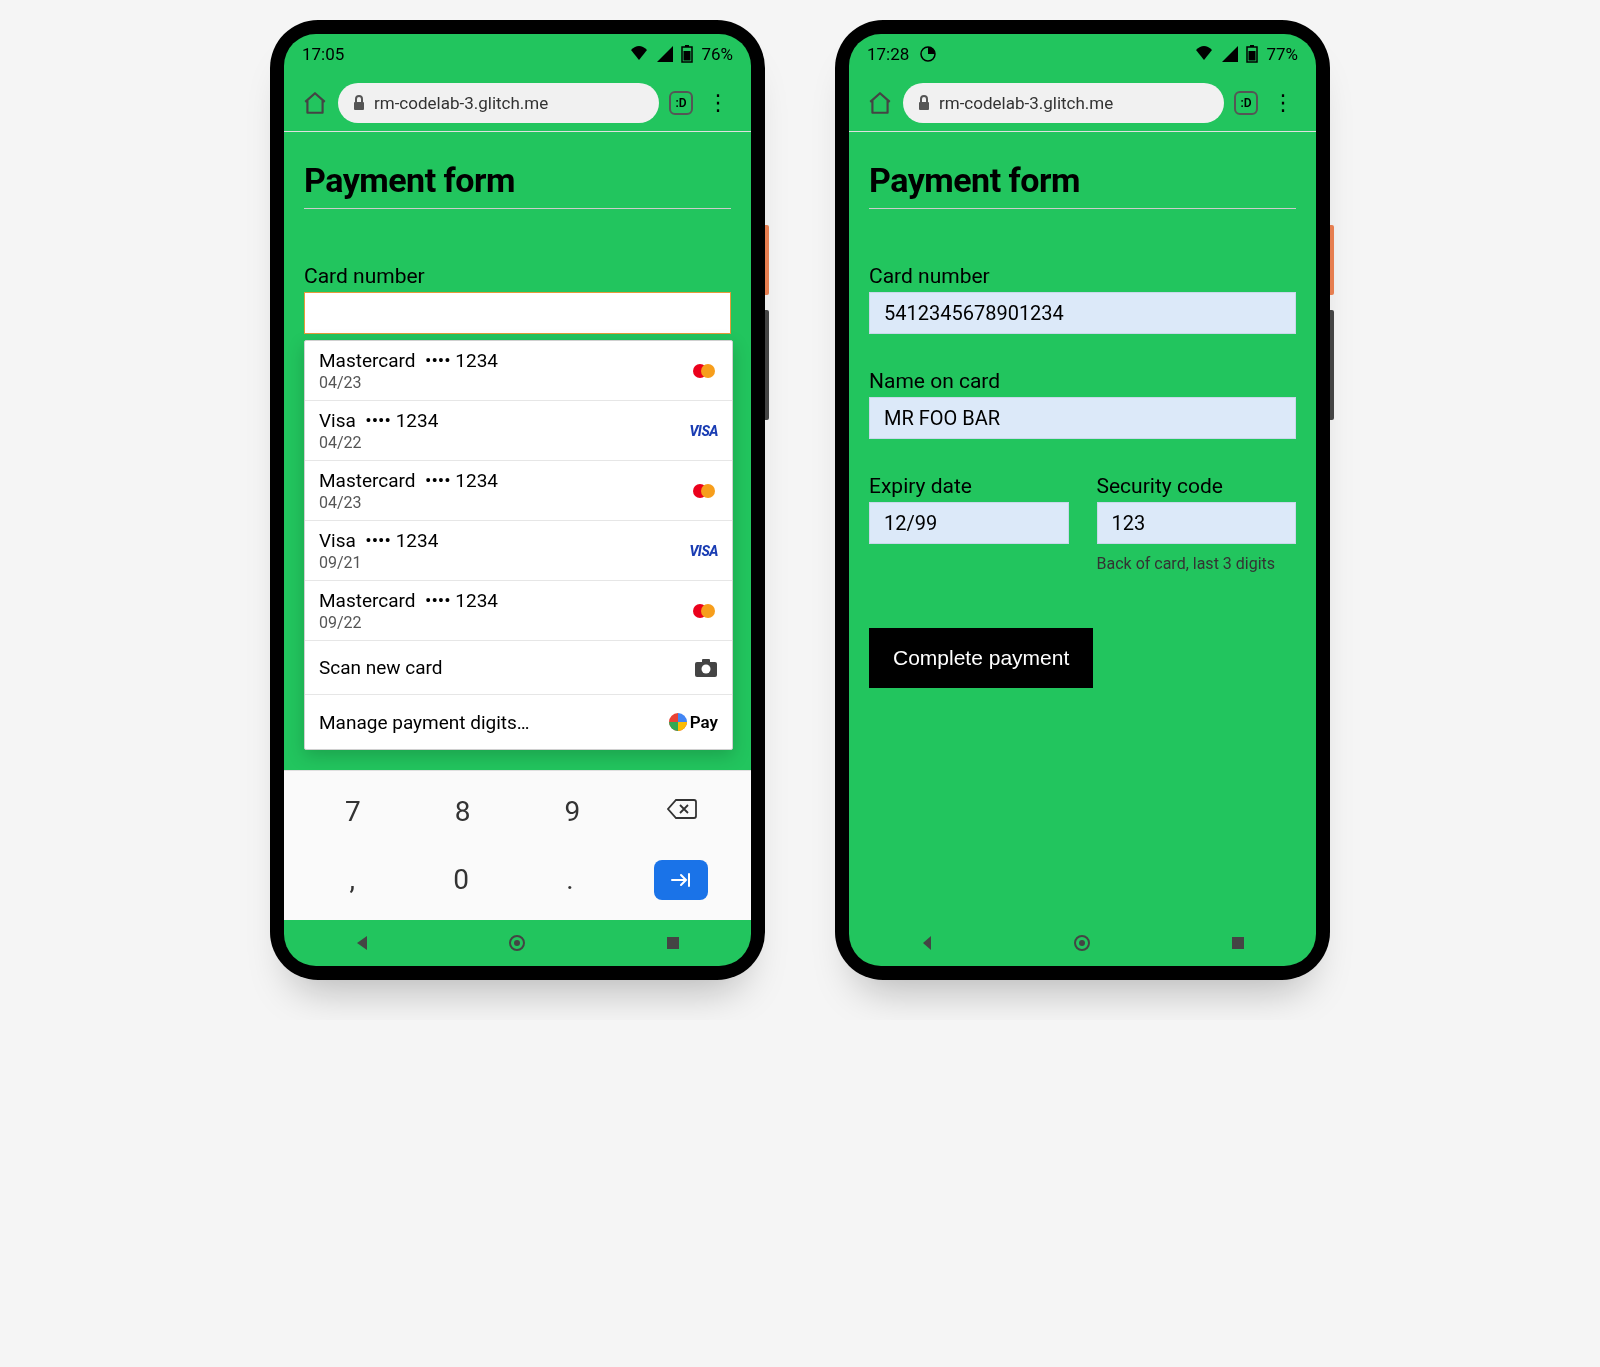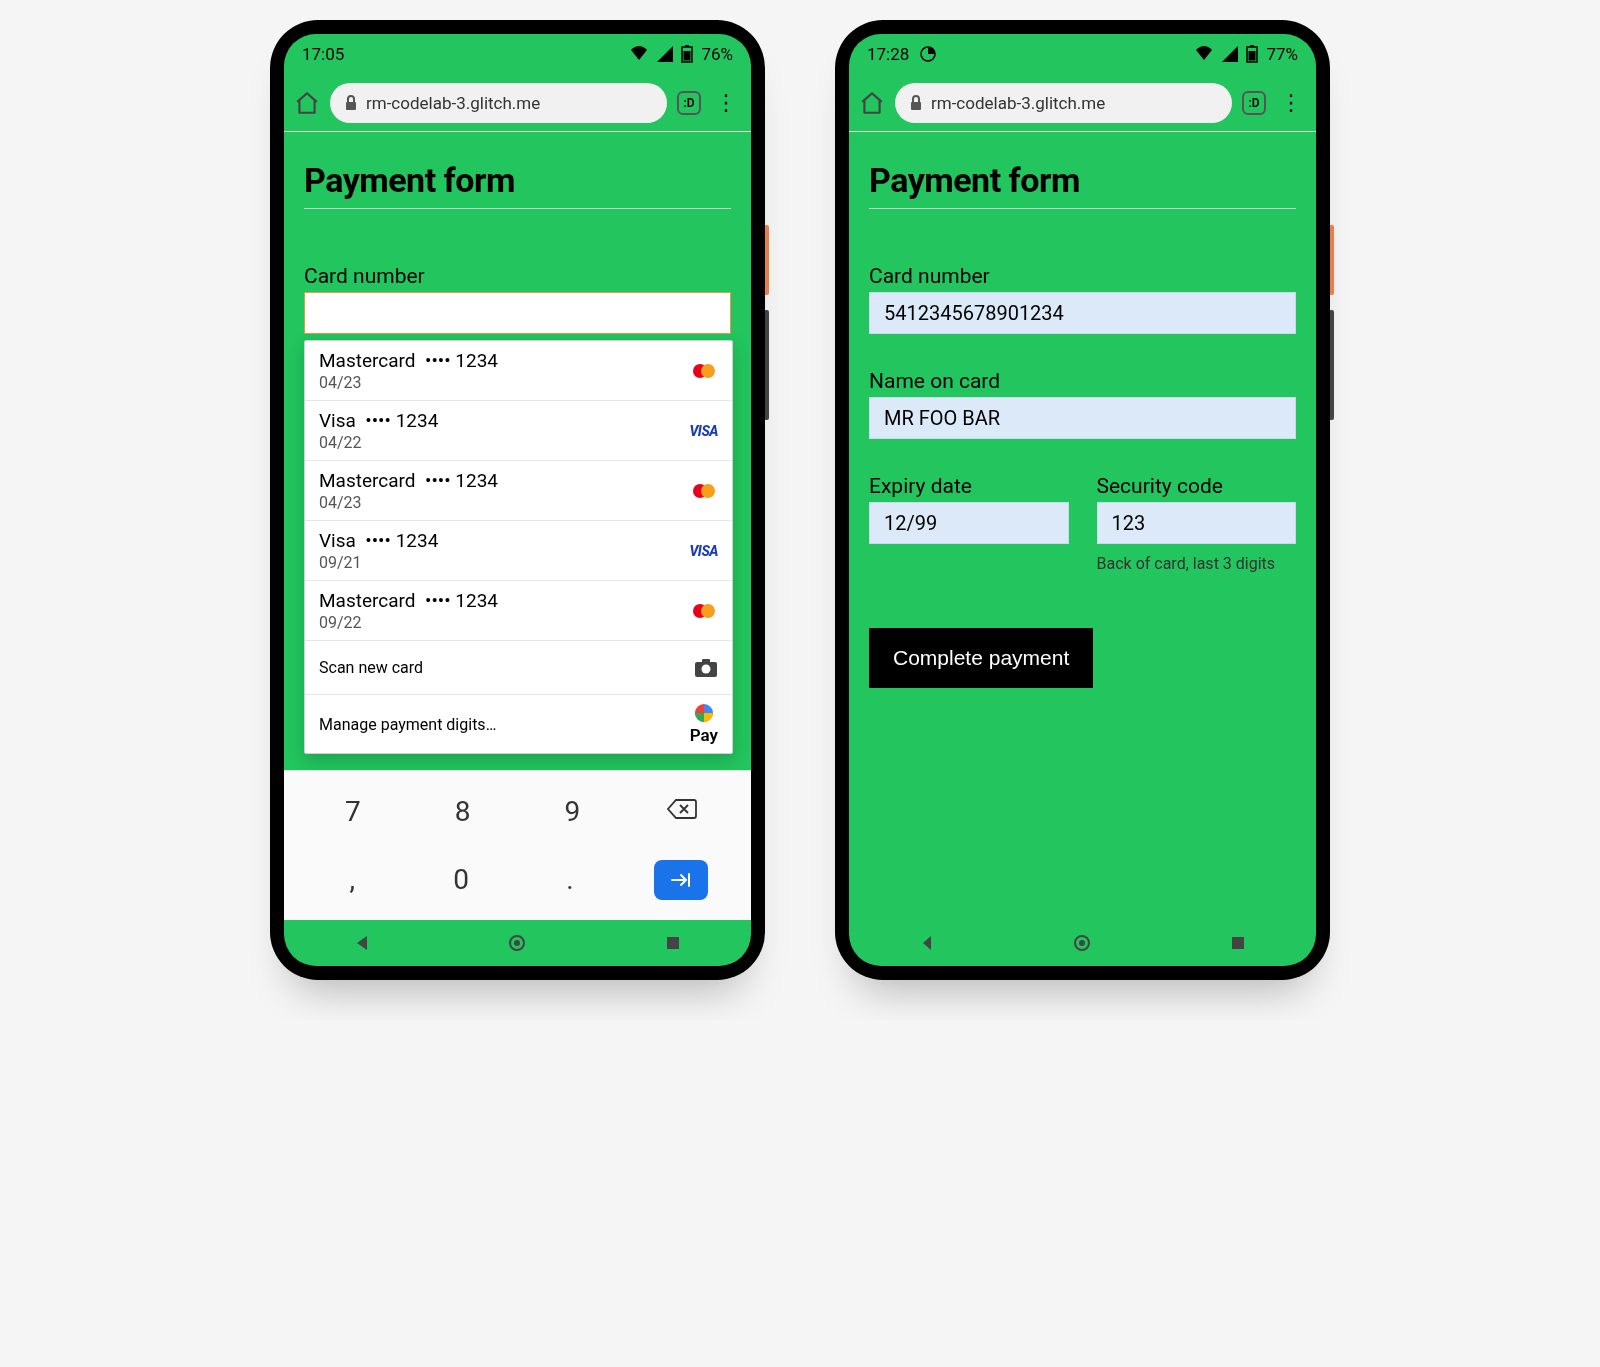--- a/index.html
+++ b/index.html
@@ -57,21 +57,21 @@
   font-size: 17px;
 }
 .sb-left { flex: 1; display: flex; align-items: center; gap: 10px; }
 .sb-right { display: flex; align-items: center; gap: 8px; }
 .sb-right svg { display:block; }
 
 .browserbar {
   height: 58px;
   display: flex;
   align-items: center;
-  padding: 0 10px;
+  padding: 0 18px;
   gap: 10px;
   border-bottom: 1px solid #e0e0e0;
 }
 .home-icon { width:26px; height:26px; }
 .omnibox {
   flex: 1;
   height: 40px;
   background: #f1f1f1;
   border-radius: 20px;
   display: flex;
@@ -133,21 +133,21 @@
 .af-item {
   display:flex; align-items:center;
   padding: 8px 14px;
   border-bottom: 1px solid #e6e6e6;
   min-height: 54px;
 }
 .af-item:last-child { border-bottom:none; }
 .af-text { flex:1; }
 .af-text .l1 { font-size: 19px; }
 .af-text .l2 { font-size: 16px; color:#555; margin-top:1px; }
-.af-single { font-size:16px; flex:1; }
+.af-single { font-size:19px; flex:1; }
 .card-visa { font-style: italic; font-weight: 800; color:#1a3db3; font-size:14px; letter-spacing:-0.5px;}
 
 .keyboard {
   height: 150px;
   border-top: 1px solid #e0e0e0;
   background:#fafafa;
   padding: 6px 14px;
 }
 .kb-row { display:flex; justify-content:space-around; align-items:center; height:50%; }
 .kb-key { font-size: 28px; color:#333; width:50px; text-align:center; }
@@ -260,21 +260,21 @@
           <div class="af-item">
      <div class="af-single">Scan new card</div>
      <svg width="24" height="20" viewBox="0 0 24 20">
               <rect x="1" y="4" width="22" height="15" rx="2" fill="#444"></rect>
               <rect x="8" y="1" width="8" height="4" rx="1" fill="#444"></rect>
               <circle cx="12" cy="11" r="4.5" fill="#fff"></circle>
             </svg>
    </div>
           <div class="af-item">
      <div class="af-single">Manage payment digits…</div>
-     <span style="display:flex;align-items:center;gap:2px;flex-direction:column;">
+     <span style="display:flex;align-items:center;gap:2px;">
        <svg width="20" height="20" viewBox="0 0 20 20">
                 <path d="M10 1a9 9 0 1 0 9 9h-9z" fill="#ea4335"></path>
                 <path d="M10 1a9 9 0 0 1 9 9h-9z" fill="#4285f4"></path>
                 <path d="M1 10a9 9 0 0 0 9 9v-9z" fill="#34a853"></path>
                 <path d="M10 19a9 9 0 0 0 9-9h-9z" fill="#fbbc05"></path>
               </svg>
        <span style="font-weight:600;font-size:17px;">Pay</span>
      </span>
    </div>
         </div>

